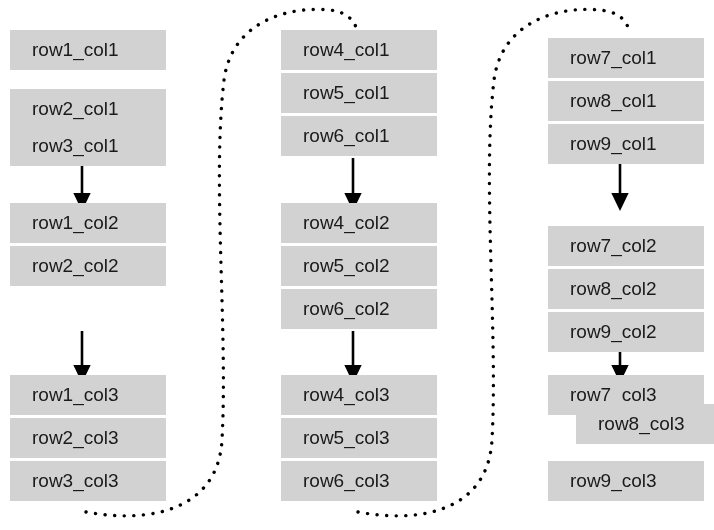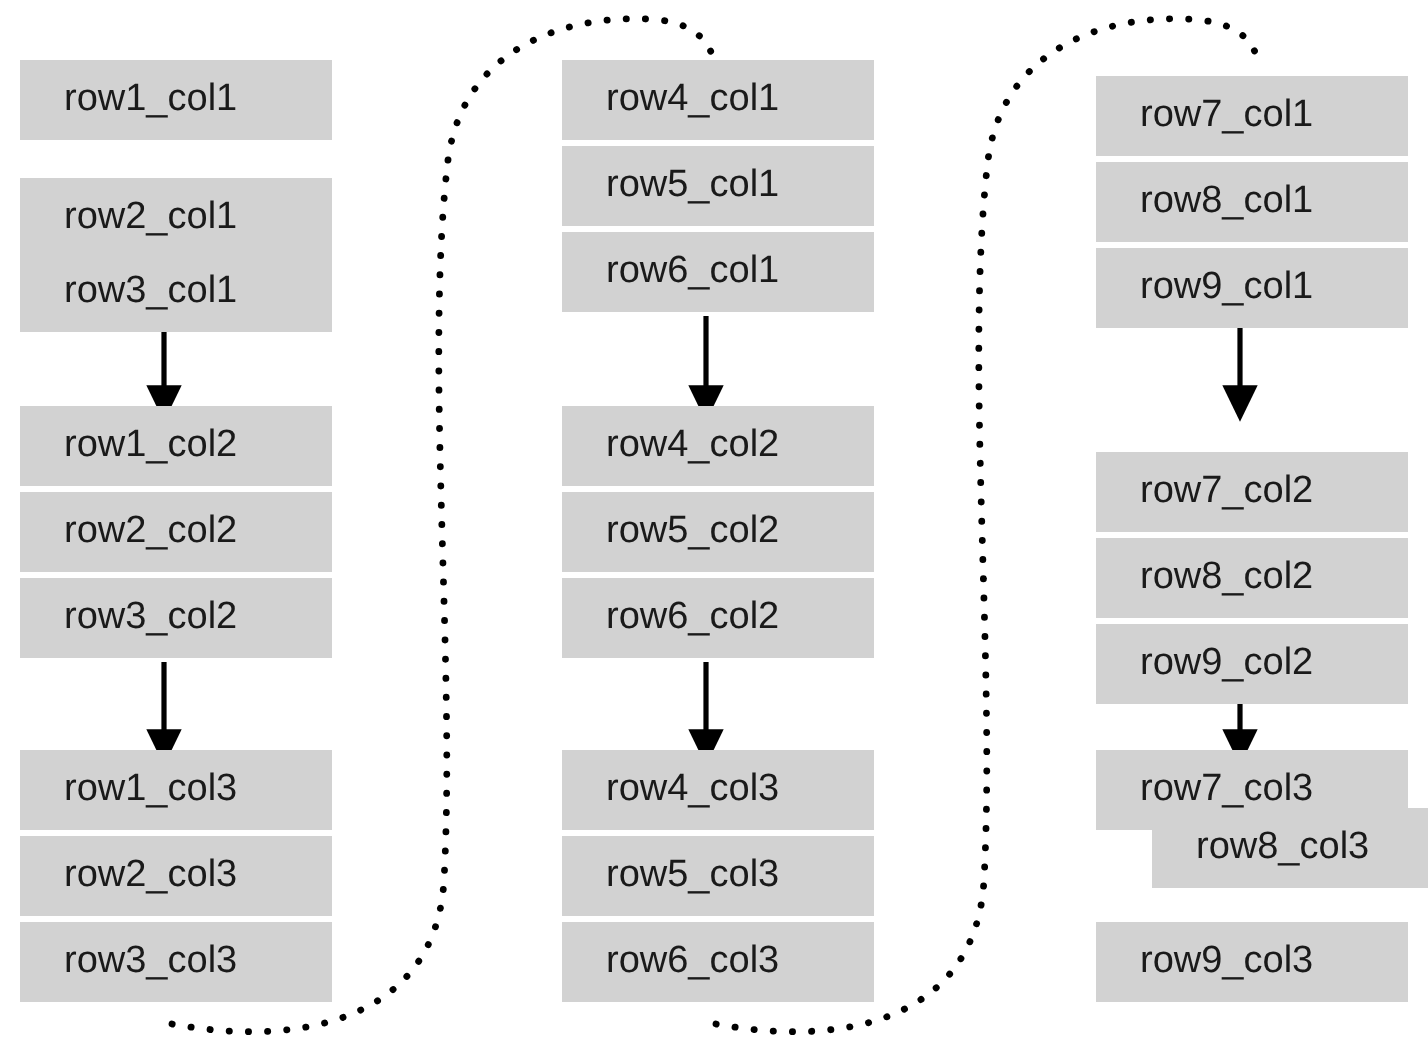--- a/index.html
+++ b/index.html
@@ -88,23 +88,20 @@
           <span class="cell-label">row3_col1</span>
         </div>
       </div>
       <div class="block" style="top: 203px; height: 126px; padding-left: 20px;">
         <div class="cell" style="top: 0px;">
           <span class="cell-label">row1_col2</span>
         </div>
         <div class="cell" style="top: 43px;">
           <span class="cell-label">row2_col2</span>
         </div>
-        <div class="cell" style="top: 86px;">
-          <span class="cell-label">row3_col2</span>
-        </div>
       </div>
       <div class="block" style="top: 375px; height: 126px;">
         <div class="cell" style="top: 0px;">
           <span class="cell-label">row1_col3</span>
         </div>
         <div class="cell" style="top: 43px;">
           <span class="cell-label">row2_col3</span>
         </div>
         <div class="cell" style="top: 86px;">
           <span class="cell-label">row3_col3</span>

